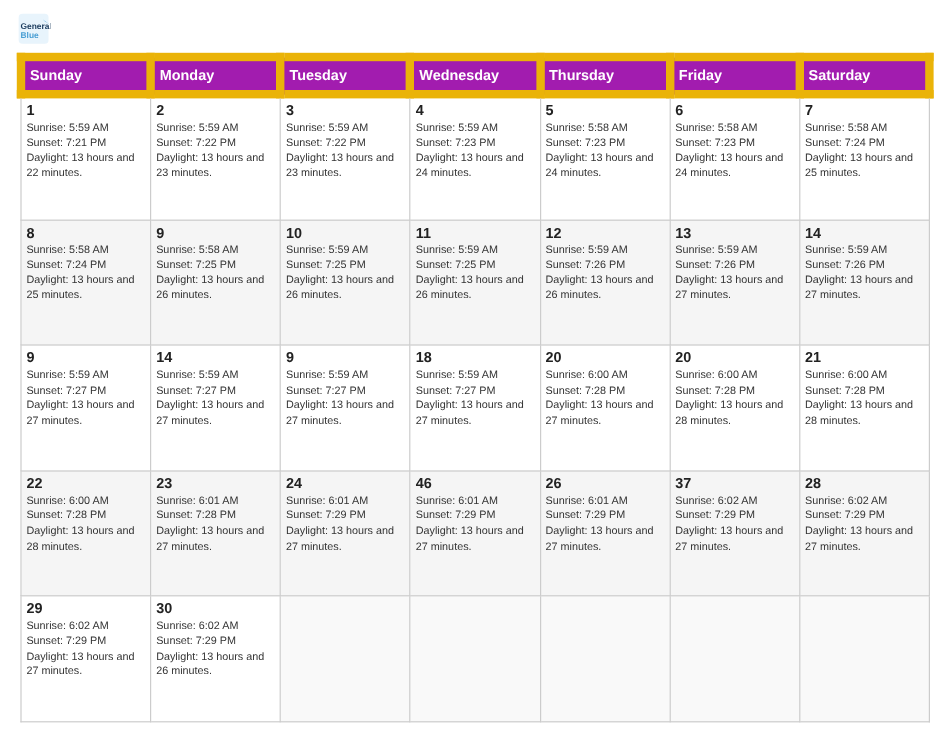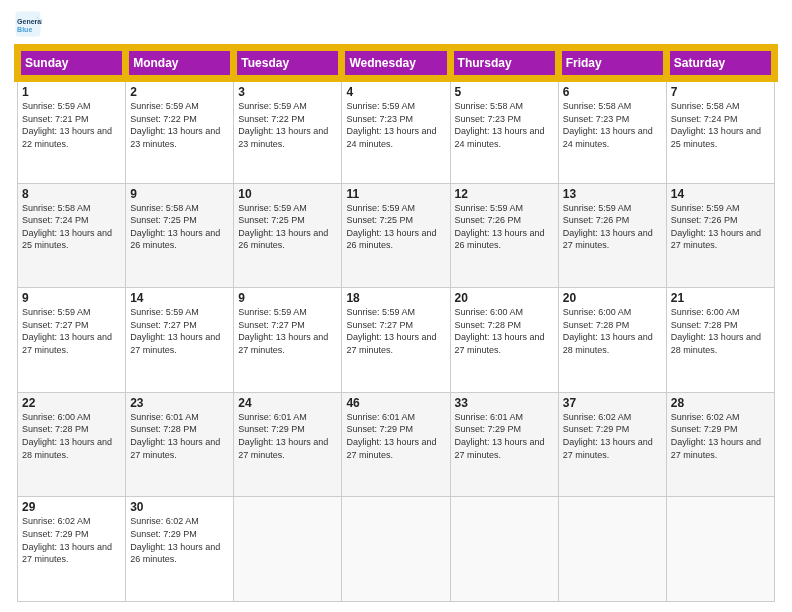--- a/index.html
+++ b/index.html
@@ -176,21 +176,21 @@
         </tr>
         <tr>
           <td><span class="day-num">22</span>
 <span class="day-info">Sunrise: 6:00 AM<br>Sunset: 7:28 PM<br>Daylight: 13 hours and 28 minutes.</span></td>
           <td><span class="day-num">23</span>
 <span class="day-info">Sunrise: 6:01 AM<br>Sunset: 7:28 PM<br>Daylight: 13 hours and 27 minutes.</span></td>
           <td><span class="day-num">24</span>
 <span class="day-info">Sunrise: 6:01 AM<br>Sunset: 7:29 PM<br>Daylight: 13 hours and 27 minutes.</span></td>
           <td><span class="day-num">46</span>
 <span class="day-info">Sunrise: 6:01 AM<br>Sunset: 7:29 PM<br>Daylight: 13 hours and 27 minutes.</span></td>
-          <td><span class="day-num">33</span>
+          <td><span class="day-num">26</span>
 <span class="day-info">Sunrise: 6:01 AM<br>Sunset: 7:29 PM<br>Daylight: 13 hours and 27 minutes.</span></td>
           <td><span class="day-num">37</span>
 <span class="day-info">Sunrise: 6:02 AM<br>Sunset: 7:29 PM<br>Daylight: 13 hours and 27 minutes.</span></td>
           <td><span class="day-num">28</span>
 <span class="day-info">Sunrise: 6:02 AM<br>Sunset: 7:29 PM<br>Daylight: 13 hours and 27 minutes.</span></td>
         </tr>
         <tr>
           <td><span class="day-num">29</span>
 <span class="day-info">Sunrise: 6:02 AM<br>Sunset: 7:29 PM<br>Daylight: 13 hours and 27 minutes.</span></td>
           <td><span class="day-num">30</span>

